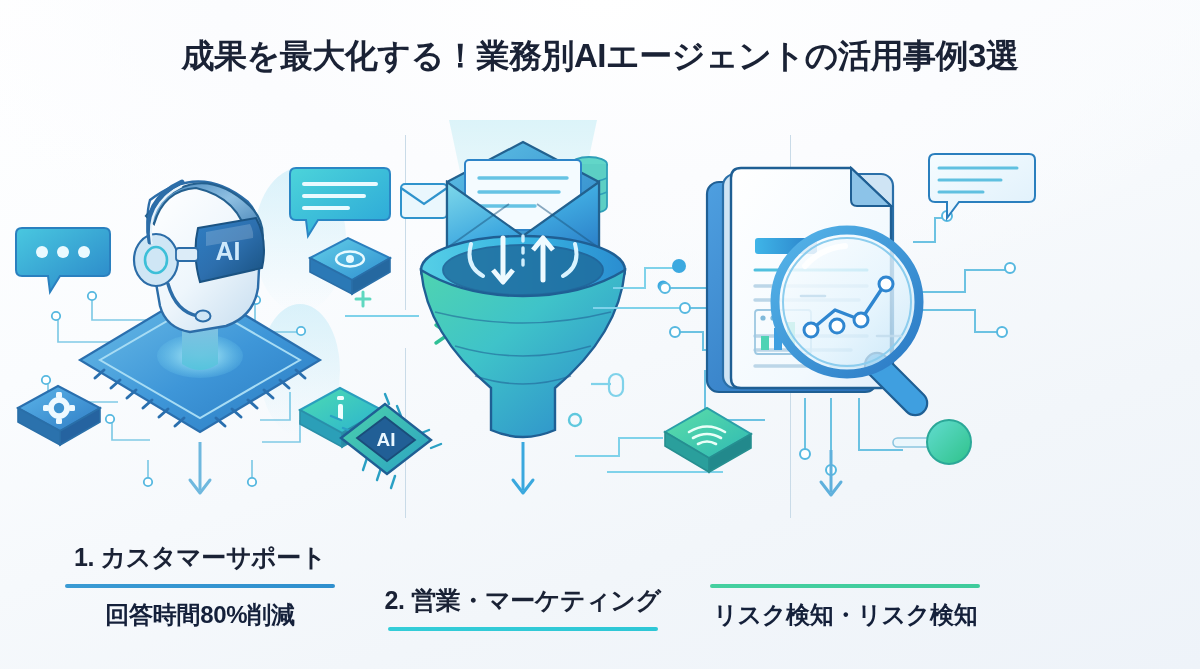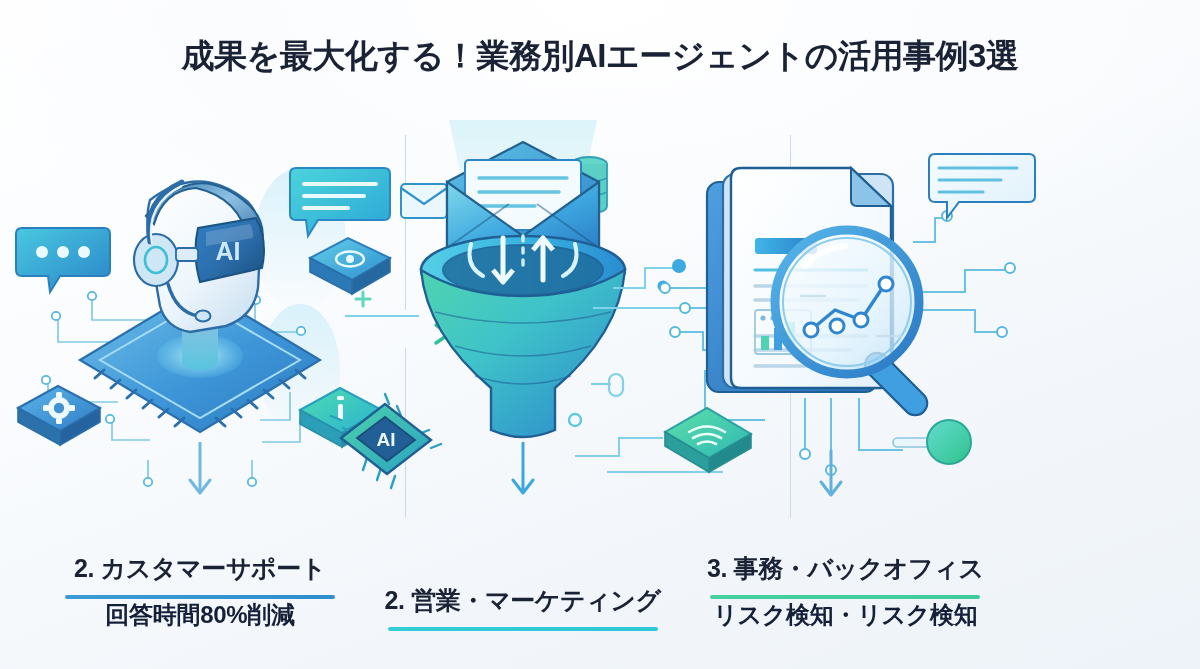--- a/index.html
+++ b/index.html
@@ -54,21 +54,21 @@
     font-size:25px; font-weight:bold; color:#1a2235;
     white-space:nowrap; letter-spacing:-0.4px;
   }
   .cap-rule{
     height:4px; border-radius:2px; margin:10px auto 0; width:270px;
   }
   .rule-1{ background:linear-gradient(90deg,#3a9bd4,#2f8fce); }
   .rule-2{ background:linear-gradient(90deg,#33cdd8,#2ec7d6); }
   .rule-3{ background:linear-gradient(90deg,#45d0a0,#3fcb9c); }
   .cap-sub{
-    font-size:24px; font-weight:bold; color:#14203a;
+    margin-top:11px; font-size:24px; font-weight:bold; color:#14203a;
     white-space:nowrap; letter-spacing:-0.3px;
   }
 </style>
 </head>
 <body>
 
 <div class="title-wrap">
   <div class="title">成果を最大化する！業務別AIエージェントの活用事例3選</div>
 </div>
 
@@ -288,21 +288,21 @@
         </g>
 
         <g>
           <line x1="200" y1="322" x2="200" y2="370" stroke="#6fb8de" stroke-width="3"></line>
           <polyline points="190,360 200,373 210,360" fill="none" stroke="#6fb8de" stroke-width="3" stroke-linecap="round" stroke-linejoin="round"></polyline>
         </g>
       </svg>
     </div>
 
     <div class="caption">
-      <div class="cap-head">2. カスタマーサポート</div>
+      <div class="cap-head">1. カスタマーサポート</div>
       <div class="cap-rule rule-1"></div>
       <div class="cap-sub">回答時間80%削減</div>
     </div>
   </div>
 
   <div class="col">
     <div class="illus">
       <svg viewBox="0 0 400 385" aria-hidden="true">
         <defs>
           <linearGradient id="beam" x1="0" y1="0" x2="0" y2="1">
@@ -575,19 +575,18 @@
         </g>
 
         <g>
           <line x1="186" y1="330" x2="186" y2="372" stroke="#5fb0dc" stroke-width="3"></line>
           <polyline points="176,362 186,375 196,362" fill="none" stroke="#5fb0dc" stroke-width="3" stroke-linecap="round" stroke-linejoin="round"></polyline>
         </g>
       </svg>
     </div>
 
     <div class="caption">
-      <div class="cap-head">3. 事務・バックオフィス</div>
       <div class="cap-rule rule-3"></div>
       <div class="cap-sub">リスク検知・リスク検知</div>
     </div>
   </div>
 
 </div>
 
 </body></html>

